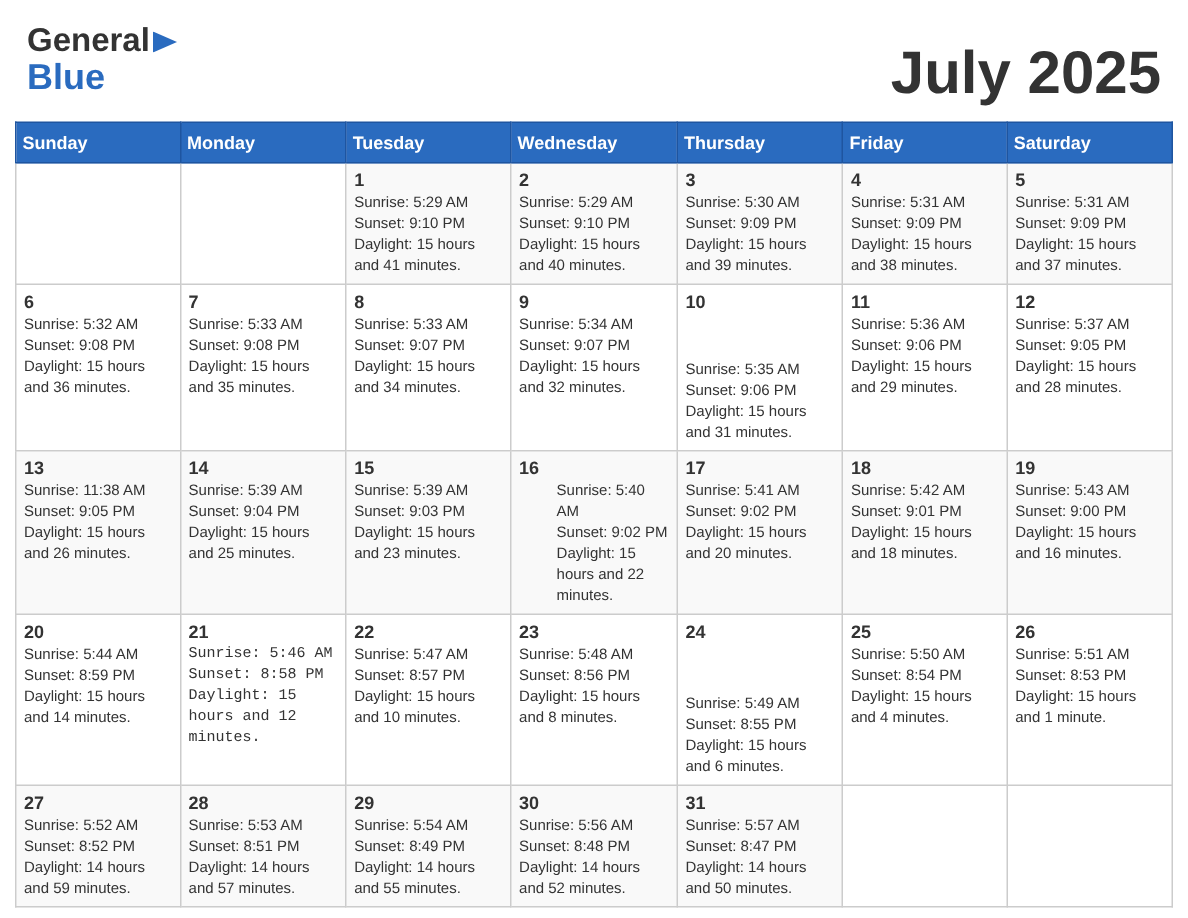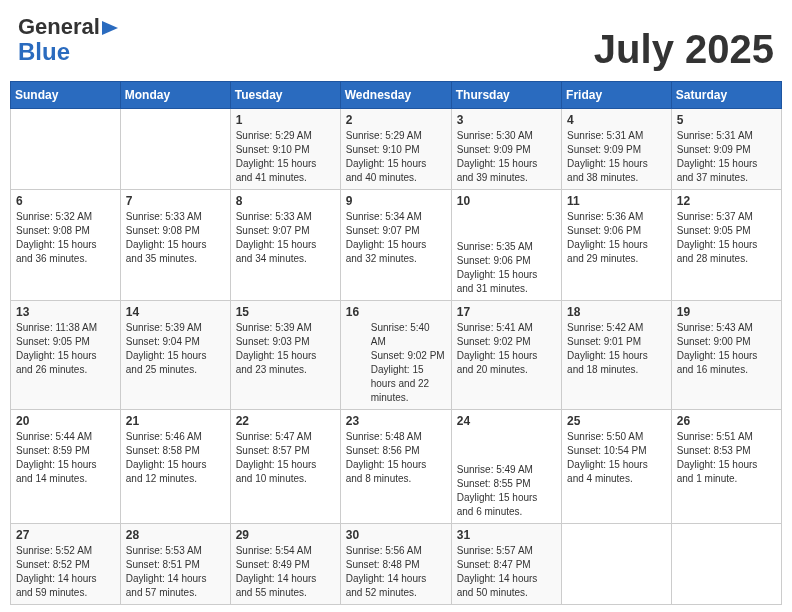--- a/index.html
+++ b/index.html
@@ -246,21 +246,21 @@
       </tr>
       <tr>
         <td>
           <span class="day-num">20</span>
           <div class="day-info" style="white-space: pre-line;">Sunrise: 5:44 AM
 Sunset: 8:59 PM
 Daylight: 15 hours and 14 minutes.</div>
         </td>
         <td>
           <span class="day-num">21</span>
-          <div class="day-info" style="white-space: pre-line;">Sunrise: 5:46 AM
+          <div class="day-info" style="white-space: pre-line; font-family: Liberation Mono, monospace;">Sunrise: 5:46 AM
 Sunset: 8:58 PM
 Daylight: 15 hours and 12 minutes.</div>
         </td>
         <td>
           <span class="day-num">22</span>
           <div class="day-info" style="white-space: pre-line;">Sunrise: 5:47 AM
 Sunset: 8:57 PM
 Daylight: 15 hours and 10 minutes.</div>
         </td>
         <td>
@@ -271,21 +271,21 @@
         </td>
         <td>
           <span class="day-num">24</span>
           <div class="day-info" style="white-space: pre-line; margin-top: 35px;">Sunrise: 5:49 AM
 Sunset: 8:55 PM
 Daylight: 15 hours and 6 minutes.</div>
         </td>
         <td>
           <span class="day-num">25</span>
           <div class="day-info" style="white-space: pre-line;">Sunrise: 5:50 AM
-Sunset: 10:54 PM
+Sunset: 8:54 PM
 Daylight: 15 hours and 4 minutes.</div>
         </td>
         <td>
           <span class="day-num">26</span>
           <div class="day-info" style="white-space: pre-line;">Sunrise: 5:51 AM
 Sunset: 8:53 PM
 Daylight: 15 hours and 1 minute.</div>
         </td>
       </tr>
       <tr>

